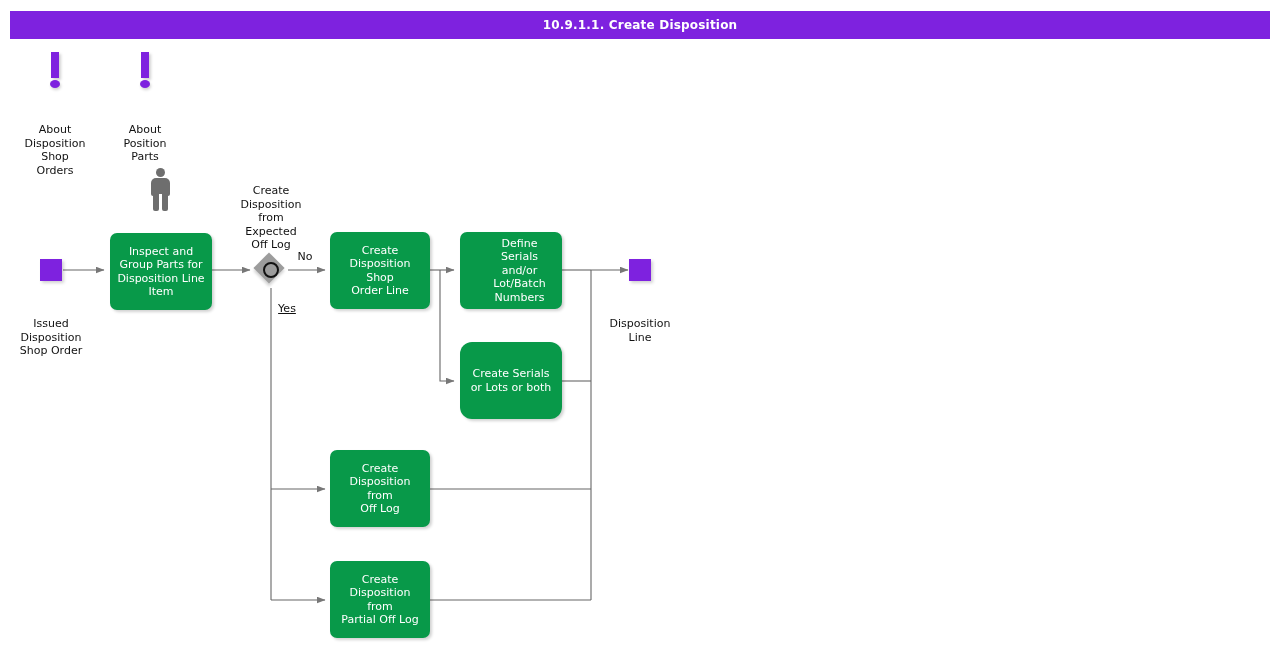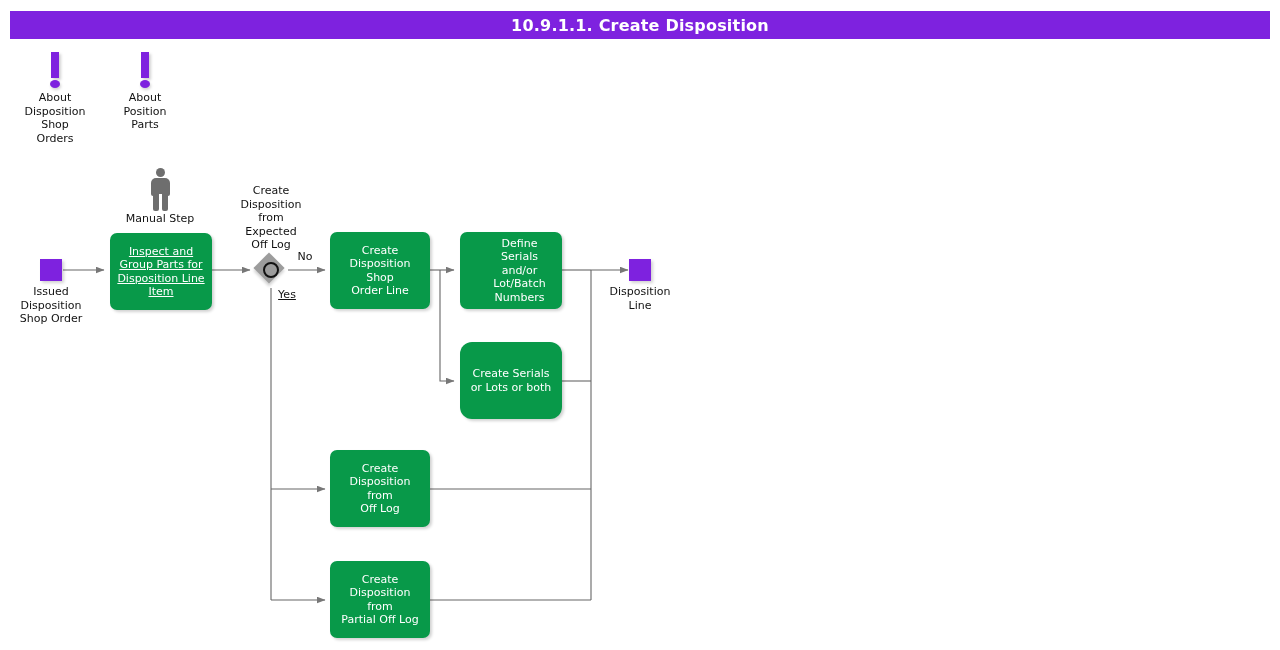--- a/index.html
+++ b/index.html
@@ -24,21 +24,21 @@
 
   
   .titlebar {
     position: absolute;
     left: 10px;
     top: 11px;
     width: 1260px;
     height: 28px;
     background: #7E22DF;
     color: #ffffff;
-    font-size: 16px;
+    font-size: 12px;
     font-weight: bold;
     display: flex;
     align-items: center;
     justify-content: center;
     letter-spacing: 0.2px;
   }
 
   
   svg.links {
     position: absolute;
@@ -50,20 +50,21 @@
   svg.links path, svg.links line {
     stroke: #666666;
     stroke-width: 1.1;
     fill: none;
   }
 
   
   .node {
     position: absolute;
     box-sizing: border-box;
+    gap: 32px;
   }
 
   .task {
     background: #089949;
     border-radius: 7px;
     color: #ffffff;
     font-size: 11px;
     line-height: 13.5px;
     display: flex;
     align-items: center;
@@ -291,41 +292,41 @@
     <div class="personlabel">Manual Step</div>
   </div>
 
   <div class="node datanode" style="left:10px; top:259px; width:82px;">
     <div class="datasquare"></div>
     <div class="datalabel">Issued
 Disposition
 Shop Order</div>
   </div>
 
-  <div class="node task" style="left:110px; top:233px; width:102px; height:77px;text-decoration:underline;">
+  <div class="node task" style="left:110px; top:233px; width:102px; height:77px;">
     <span style="white-space:pre-line">Inspect and
 Group Parts for
 Disposition Line
 Item</span>
   </div>
 
   <div class="freelabel" style="left:225px; top:184px; width:92px;">Create
 Disposition
 from
 Expected
 Off Log</div>
 
   <div class="gateway" style="left:255px; top:254px;">
     <div class="diamond"></div>
     <div class="ring"></div>
   </div>
 
   <div class="freelabel" style="left:292px; top:250px; width:26px;">No</div>
 
-  <div class="freelabel" style="left:274px; top:288px; width:26px;text-decoration:underline;">Yes</div>
+  <div class="freelabel" style="left:274px; top:302px; width:26px;text-decoration:underline;">Yes</div>
 
   <div class="node task" style="left:330px; top:232px; width:100px; height:77px;">
     <span style="white-space:pre-line">Create
 Disposition Shop
 Order Line</span>
   </div>
 
   <div class="node task" style="left:460px; top:232px; width:102px; height:77px;padding-left:23px;">
     <span style="white-space:pre-line">Define Serials
 and/or

